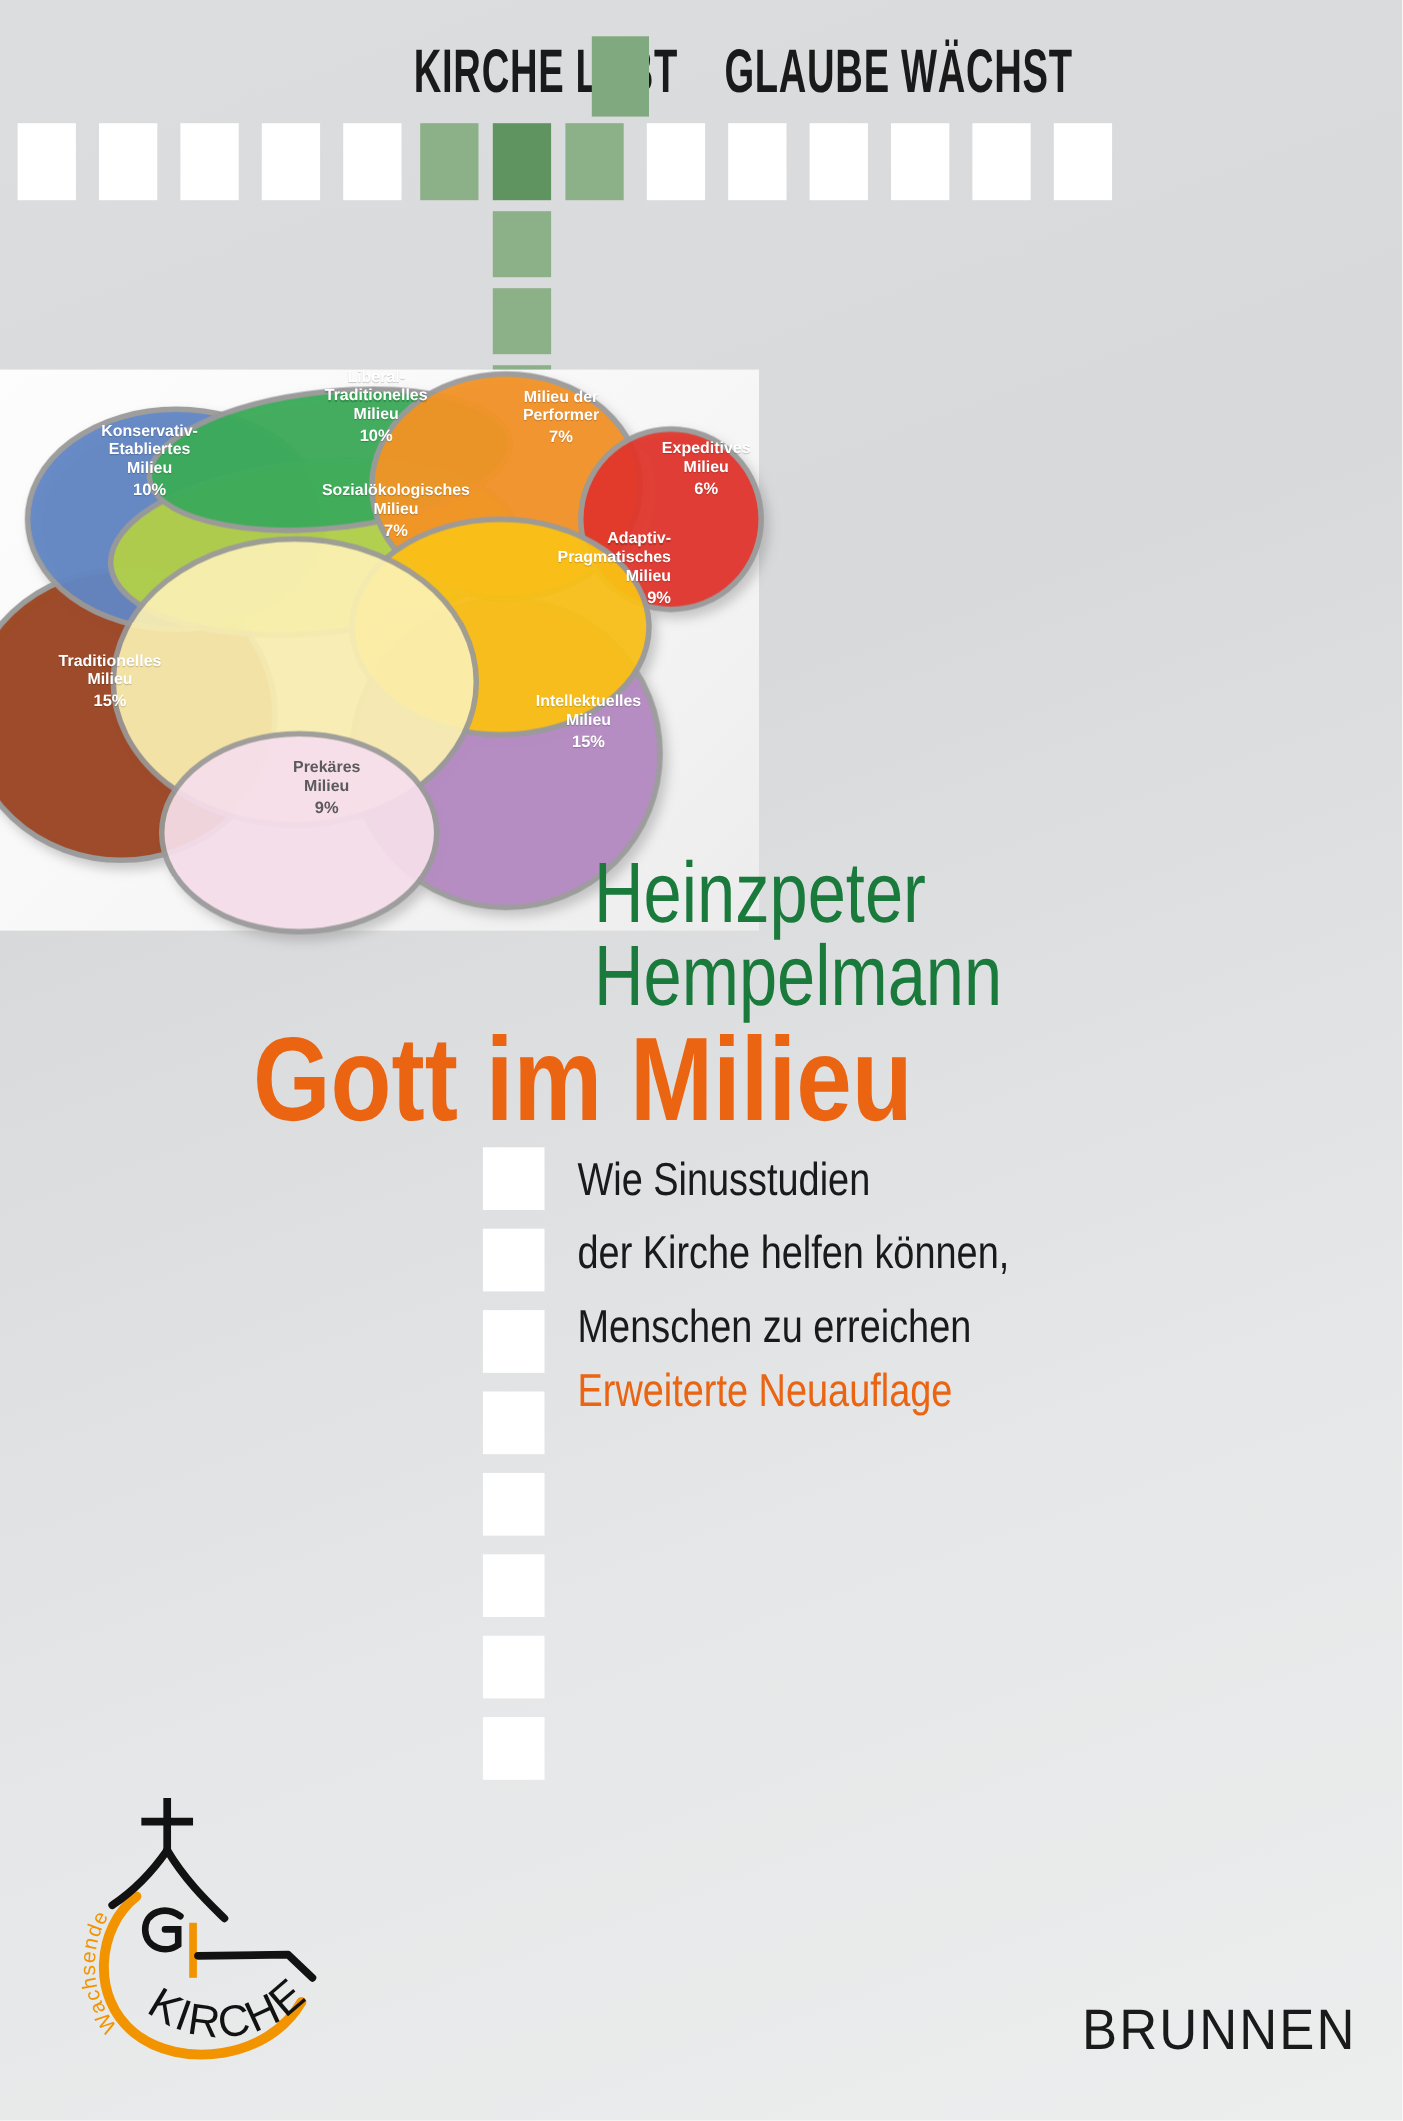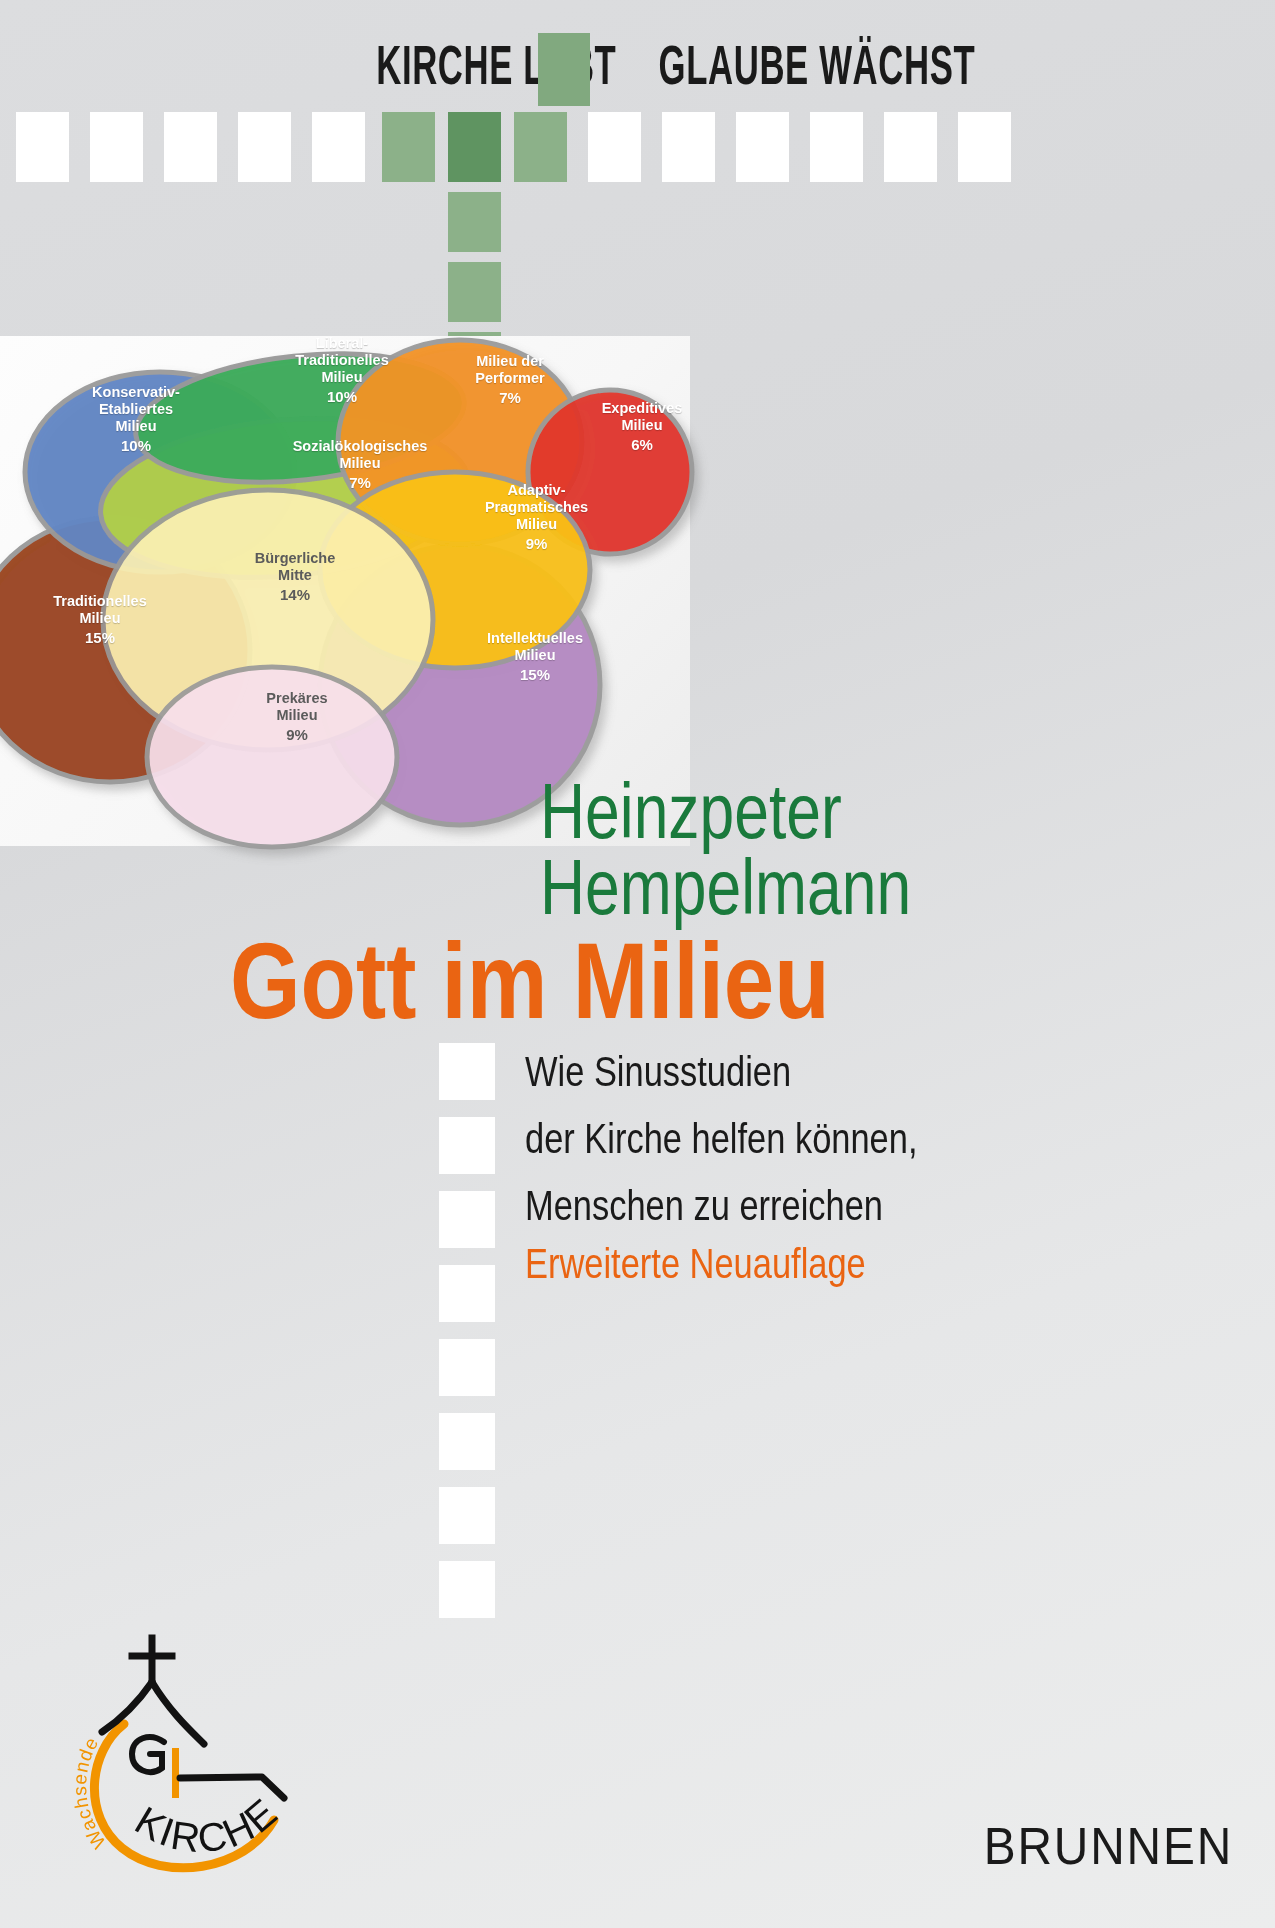--- a/index.html
+++ b/index.html
@@ -276,32 +276,27 @@
     <span>Milieu</span>
     <span class="pct">6%</span>
   </div>
 
   <div class="mlabel" style="left:245px; top:438px; width:230px;">
     <span>Sozialökologisches</span><br>
     <span>Milieu</span>
     <span class="pct">7%</span>
   </div>
 
-  <div class="mlabel" style="left:444px; top:482px; width:185px;">
+  <div class="mlabel" style="left:425px; top:482px; width:185px;text-align:right;">
     <span>Adaptiv-</span><br>
     <span>Pragmatisches</span><br>
     <span>Milieu</span>
     <span class="pct">9%</span>
   </div>
 
-  <div class="mlabel dark" style="left:200px; top:550px; width:190px;">
-    <span>Bürgerliche</span><br>
-    <span>Mitte</span>
-    <span class="pct">14%</span>
-  </div>
 
   <div class="mlabel" style="left:10px; top:593px; width:180px;">
     <span>Traditionelles</span><br>
     <span>Milieu</span>
     <span class="pct">15%</span>
   </div>
 
   <div class="mlabel" style="left:435px; top:630px; width:200px;">
     <span>Intellektuelles</span><br>
     <span>Milieu</span>

